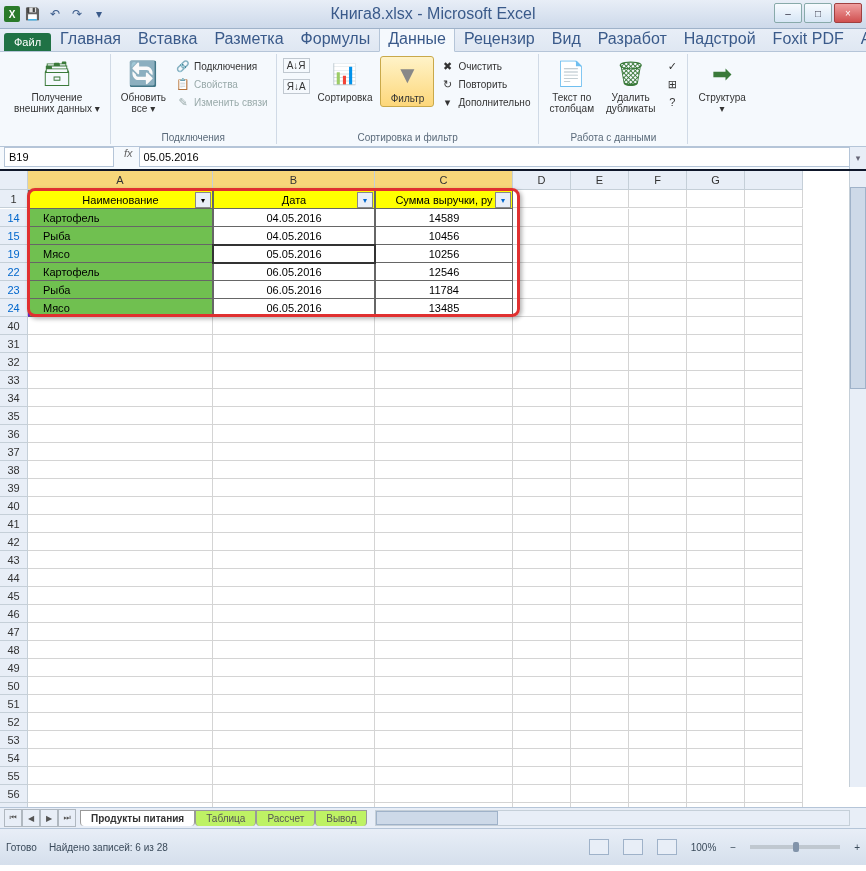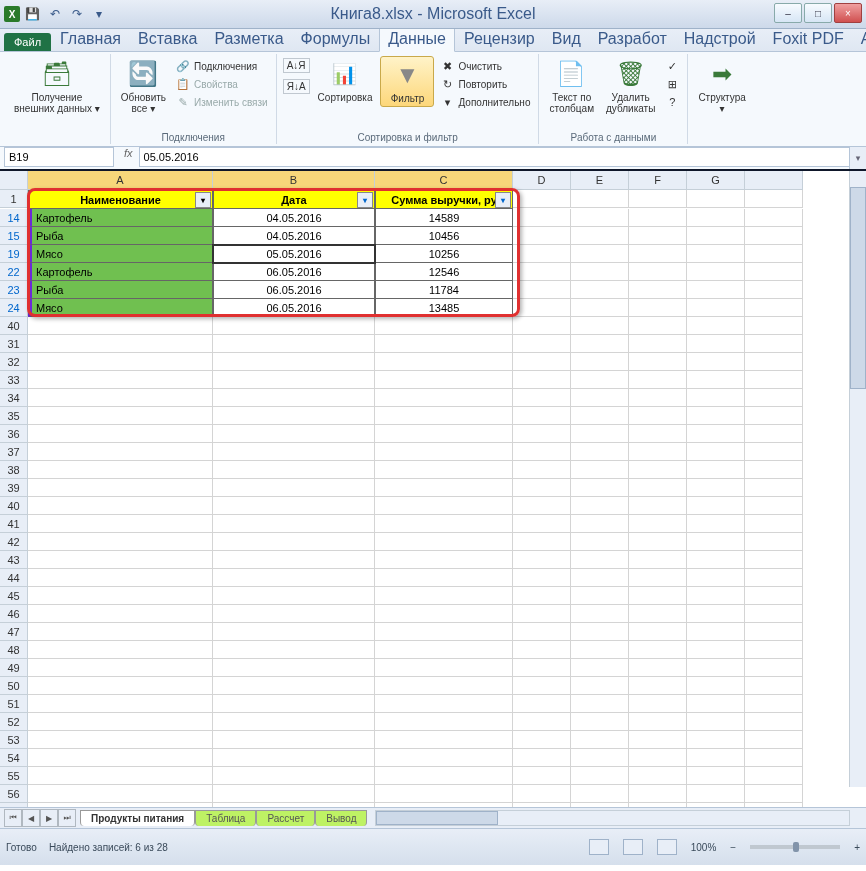--- a/index.html
+++ b/index.html
@@ -35,25 +35,25 @@
 .fxinput{flex:1;height:18px;border:1px solid #b5c5d8;border-right:none;background:#fff;padding:0 4px;display:flex;align-items:center;font-size:11px}
 .fbexpand{width:16px;background:#e8eef7;border-left:1px solid #b5c5d8;height:22px;display:flex;align-items:center;justify-content:center;color:#667;font-size:9px}
 .gridwrap{position:relative;height:636px;overflow:hidden;background:#fff}
 .grid{display:grid;grid-template-columns:28px 185px 162px 138px repeat(5,58px);}
 .corner{background:#e8eef7;border-right:1px solid #c5cfd8;border-bottom:1px solid #c5cfd8;height:18px}
 .colhdr{background:#e8eef7;border-right:1px solid #c5cfd8;border-bottom:1px solid #c5cfd8;height:18px;text-align:center;font-size:11px;color:#333;display:flex;align-items:center;justify-content:center}
 .colhdr.sel{background:#f7d77a}
 .rowhdr{background:#e8eef7;border-right:1px solid #c5cfd8;border-bottom:1px solid #c5cfd8;text-align:center;font-size:11px;color:#333;display:flex;align-items:center;justify-content:center;height:17px}
 .rowhdr.filtered{color:#0066cc}
 .cell{border-right:1px solid #d4d4d4;border-bottom:1px solid #d4d4d4;height:17px;font-size:11px;padding:0 3px;display:flex;align-items:center;overflow:hidden;white-space:nowrap;background:#fff}
-.thdr{background:#ffff00;font-weight:bold;border:1px solid #666;border-right:1px solid #666;justify-content:center;position:relative}
+.thdr{background:#ffff00;font-weight:normal;border:1px solid #666;border-right:1px solid #666;justify-content:center;position:relative}
 .thdr .filt{position:absolute;right:1px;top:1px;width:14px;height:14px;background:#e8eef7;border:1px solid #888;display:flex;align-items:center;justify-content:center;font-size:8px}
 .thdr .filt.active{color:#0066cc}
 .dcell{border:1px solid #666;border-top:none;justify-content:center}
-.dcell.name{background:#70c050;justify-content:flex-start;padding-left:4px;text-align:left;border-left:4px solid #6d28d9}
+.dcell.name{background:#70c050;justify-content:flex-start;padding-left:13px;text-align:left;border-left:2px solid #6d28d9}
 .dcell.selected{background:#fff;outline:2px solid #333;outline-offset:-1px;z-index:2}
 .highlight-box{position:absolute;left:27px;top:17px;width:487px;height:123px;border:3px solid #e03030;border-radius:8px;pointer-events:none;z-index:5;box-shadow:2px 2px 4px rgba(0,0,0,0.3)}
 .sheettabs{height:20px;background:#e8eef7;border-top:1px solid #b5c5d8;display:flex;align-items:center;font-size:10px}
 .navbtns{display:flex;gap:0;padding:0 4px}
 .navbtn{width:16px;height:16px;border:1px solid #b0b8c0;background:#e8eef7;display:flex;align-items:center;justify-content:center;font-size:8px;color:#555}
 .sheet{padding:2px 10px;background:#fff;border:1px solid #999;border-bottom:none;border-radius:0 0 4px 4px;margin-top:-1px;color:#333}
 .sheet.active{background:#fff;font-weight:bold}
 .sheet.inactive{background:#bef264;color:#555}
 .hscroll{flex:1;margin:0 16px 0 8px;height:14px;background:#e8eef7;border:1px solid #c5cfd8;position:relative}
 .hscroll .thumb{position:absolute;left:0;top:0;width:120px;height:12px;background:#cdd9e8;border:1px solid #9fb2c9}

